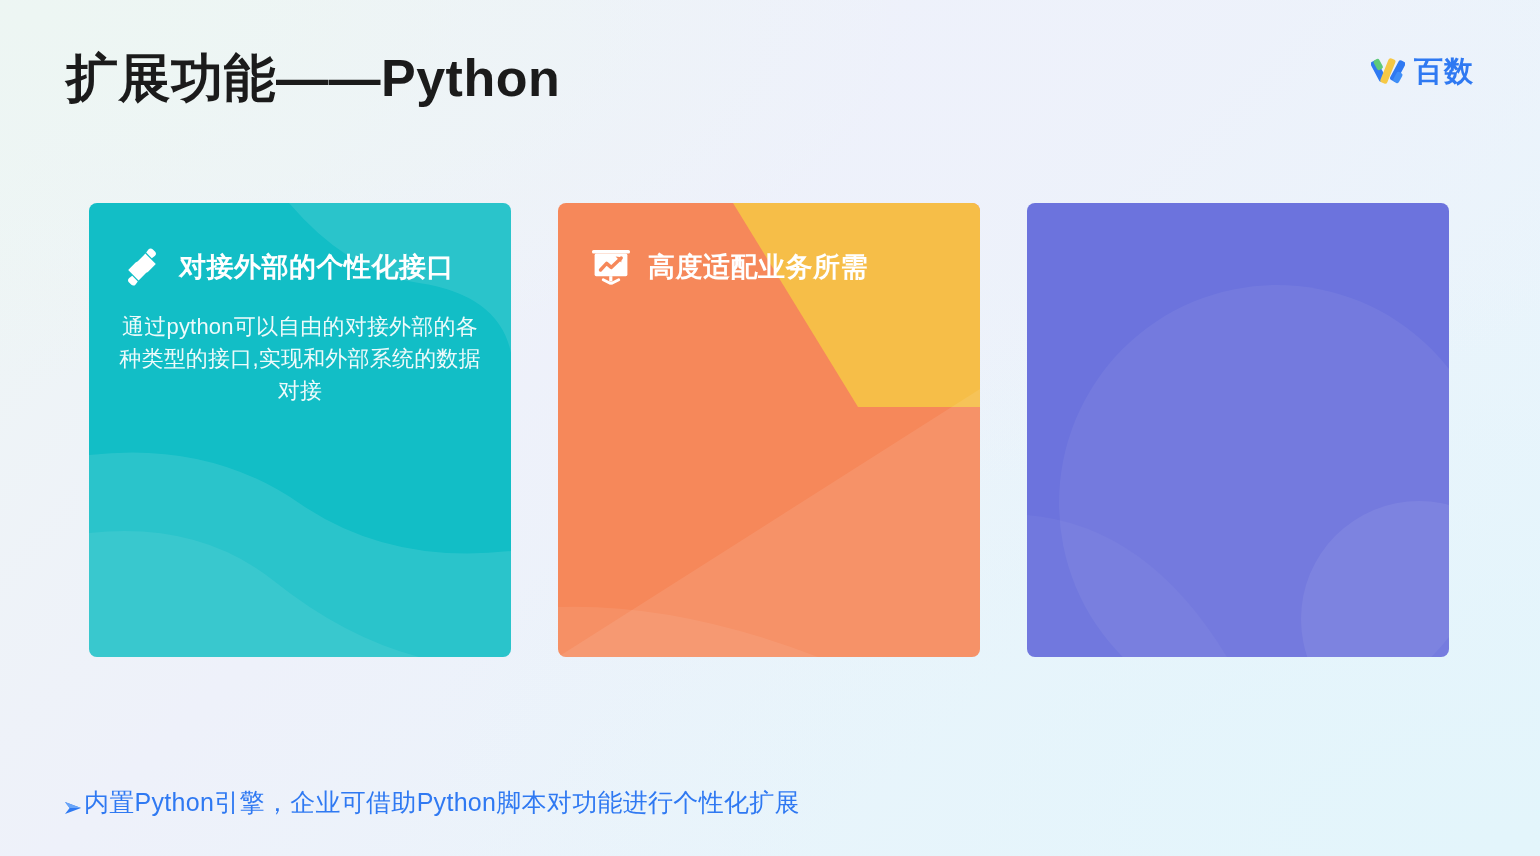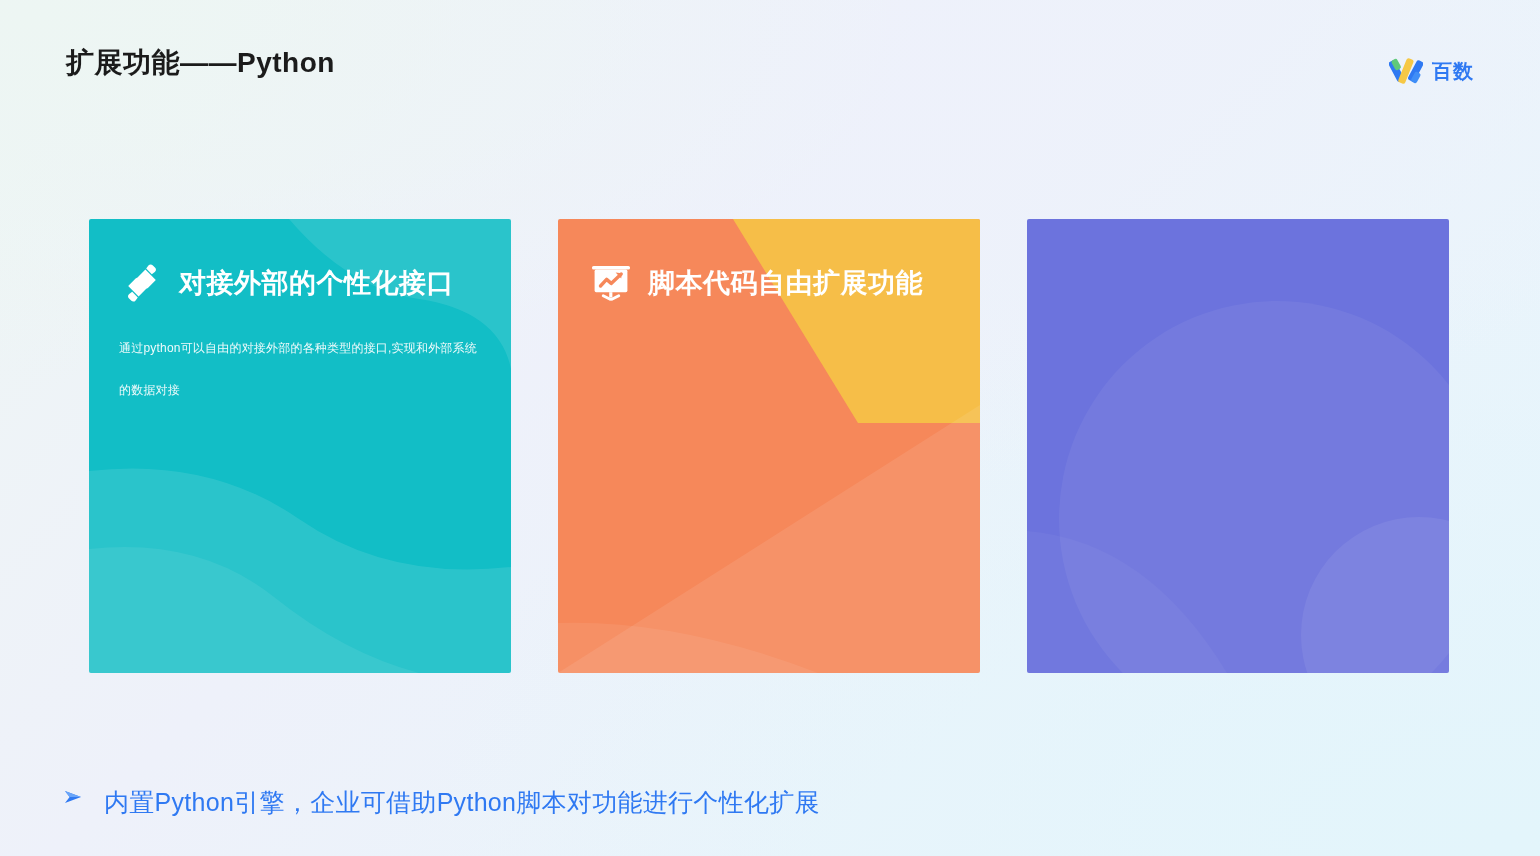--- a/index.html
+++ b/index.html
@@ -25,66 +25,65 @@
       radial-gradient(110% 90% at 52% 8%, #eef1fb 0%, rgba(238,241,251,0) 55%),
       radial-gradient(120% 110% at 98% 98%, #e3f5fb 0%, rgba(227,245,251,0) 60%),
       linear-gradient(135deg, #eef6f4 0%, #eef1fa 38%, #eaf4fb 70%, #e6f5fc 100%);
   }
 
   
   .page-title {
     position: absolute;
     left: 66px;
     top: 44px;
-    font-size: 28px;
+    font-size: 52px;
     font-weight: bold;
     color: #1b1b1b;
     letter-spacing: 0.5px;
     white-space: nowrap;
   }
 
   .brand {
     position: absolute;
     right: 66px;
     top: 54px;
     display: flex;
     align-items: center;
     gap: 9px;
   }
   .brand-mark {
     width: 34px;
     height: 34px;
     display: block;
   }
   .brand-name {
-    font-size: 20px;
+    font-size: 29px;
     font-weight: bold;
     color: #2f79f2;
     letter-spacing: 1px;
     line-height: 1;
   }
 
   
   .cards {
     position: absolute;
     left: 89px;
     top: 203px;
     width: 1362px;
     height: 454px;
     display: flex;
     gap: 47px;
   }
   .card {
     position: relative;
     width: 422px;
     height: 454px;
-    border-radius: 2px;
+    border-radius: 8px;
     overflow: hidden;
     box-sizing: border-box;
-    margin-top: 16px;
   }
   .card .decor {
     position: absolute;
     inset: 0;
     width: 100%;
     height: 100%;
     display: block;
   }
   .card-inner {
     position: relative;
@@ -105,38 +104,38 @@
   }
   .card-title {
     font-size: 27px;
     font-weight: bold;
     color: #ffffff;
     letter-spacing: 0.5px;
     white-space: nowrap;
   }
   .card-desc {
     margin-top: 20px;
-    font-size: 12px;
-    line-height: 42px;
+    font-size: 22px;
+    line-height: 32px;
     color: rgba(255,255,255,0.93);
     letter-spacing: 0.2px;
+    text-align: center;
   }
 
   .card-teal   { background: #12bec6; }
   .card-orange { background: #f6885a; }
   .card-purple { background: #6c73dd; }
 
   
   .footer-note {
     position: absolute;
     left: 62px;
     top: 786px;
     display: flex;
-    align-items: flex-start;
-    gap: 20px;
+    align-items: flex-end;
   }
   .bullet-arrow {
     width: 22px;
     height: 22px;
     display: block;
     flex: 0 0 22px;
   }
   .footer-text {
     font-size: 25px;
     color: #2f79f2;
@@ -202,21 +201,21 @@
             <g fill="#ffffff">
               <rect x="4" y="6" width="38" height="3.6" rx="1.6"></rect>
               <rect x="6.6" y="9.6" width="32.8" height="22.6" rx="1.6"></rect>
               <rect x="21.2" y="32.2" width="3.2" height="5.4"></rect>
               <rect x="13.4" y="36.0" width="10.6" height="3.0" rx="1.4" transform="rotate(27 18.7 37.5)"></rect>
               <rect x="22.0" y="36.0" width="10.6" height="3.0" rx="1.4" transform="rotate(-27 27.3 37.5)"></rect>
             </g>
             <polyline points="12.5,26.0 18.6,19.4 23.2,23.4 33.2,14.0" fill="none" stroke="#f6885a" stroke-width="3.4" stroke-linecap="round" stroke-linejoin="round"></polyline>
             <polygon points="33.8,13.2 27.6,12.6 33.2,18.6" fill="#f6885a"></polygon>
           </svg>
-          <div class="card-title">脚本代码自由扩展功能</div>
+          <div class="card-title">高度适配业务所需</div>
         </div>
       </div>
     </div>
 
     <div class="card card-purple">
       <svg class="decor" viewBox="0 0 422 454" preserveAspectRatio="none">
         <circle cx="250" cy="300" r="218" fill="#ffffff" opacity="0.055"></circle>
         <circle cx="392" cy="416" r="118" fill="#ffffff" opacity="0.07"></circle>
         <path d="M0 312 Q120 322 200 454 L0 454 Z" fill="#ffffff" opacity="0.04"></path>
       </svg>

